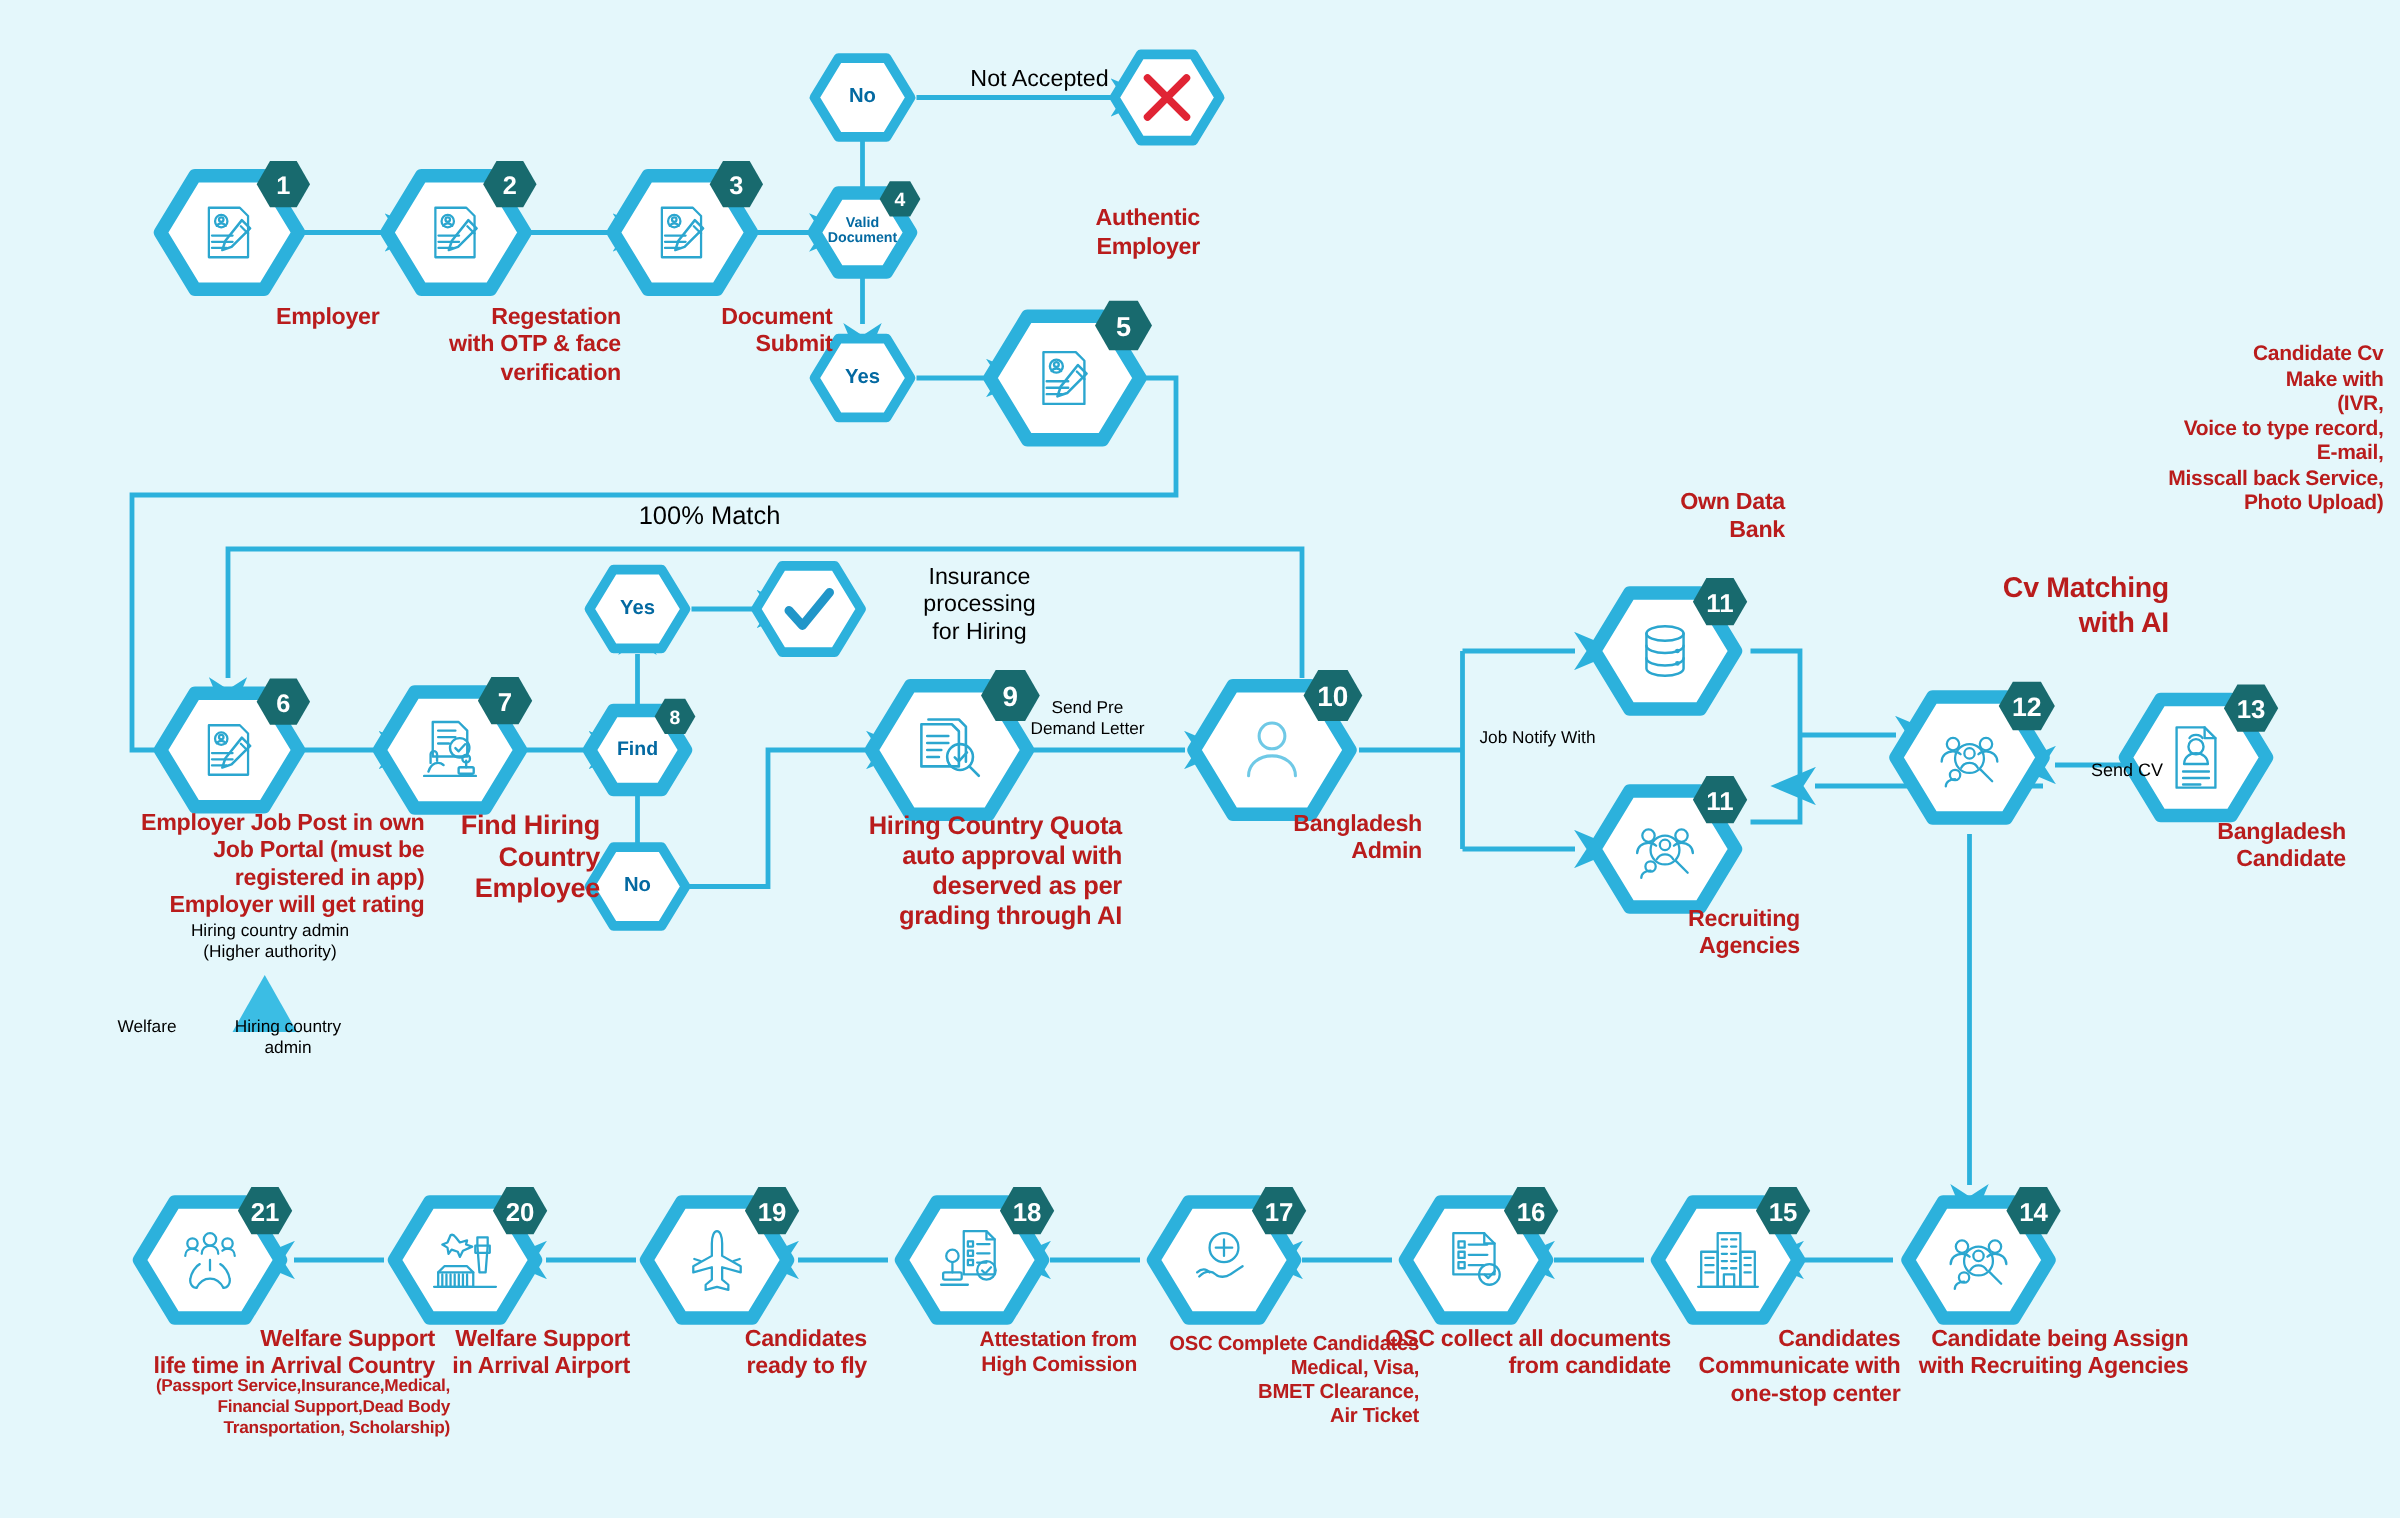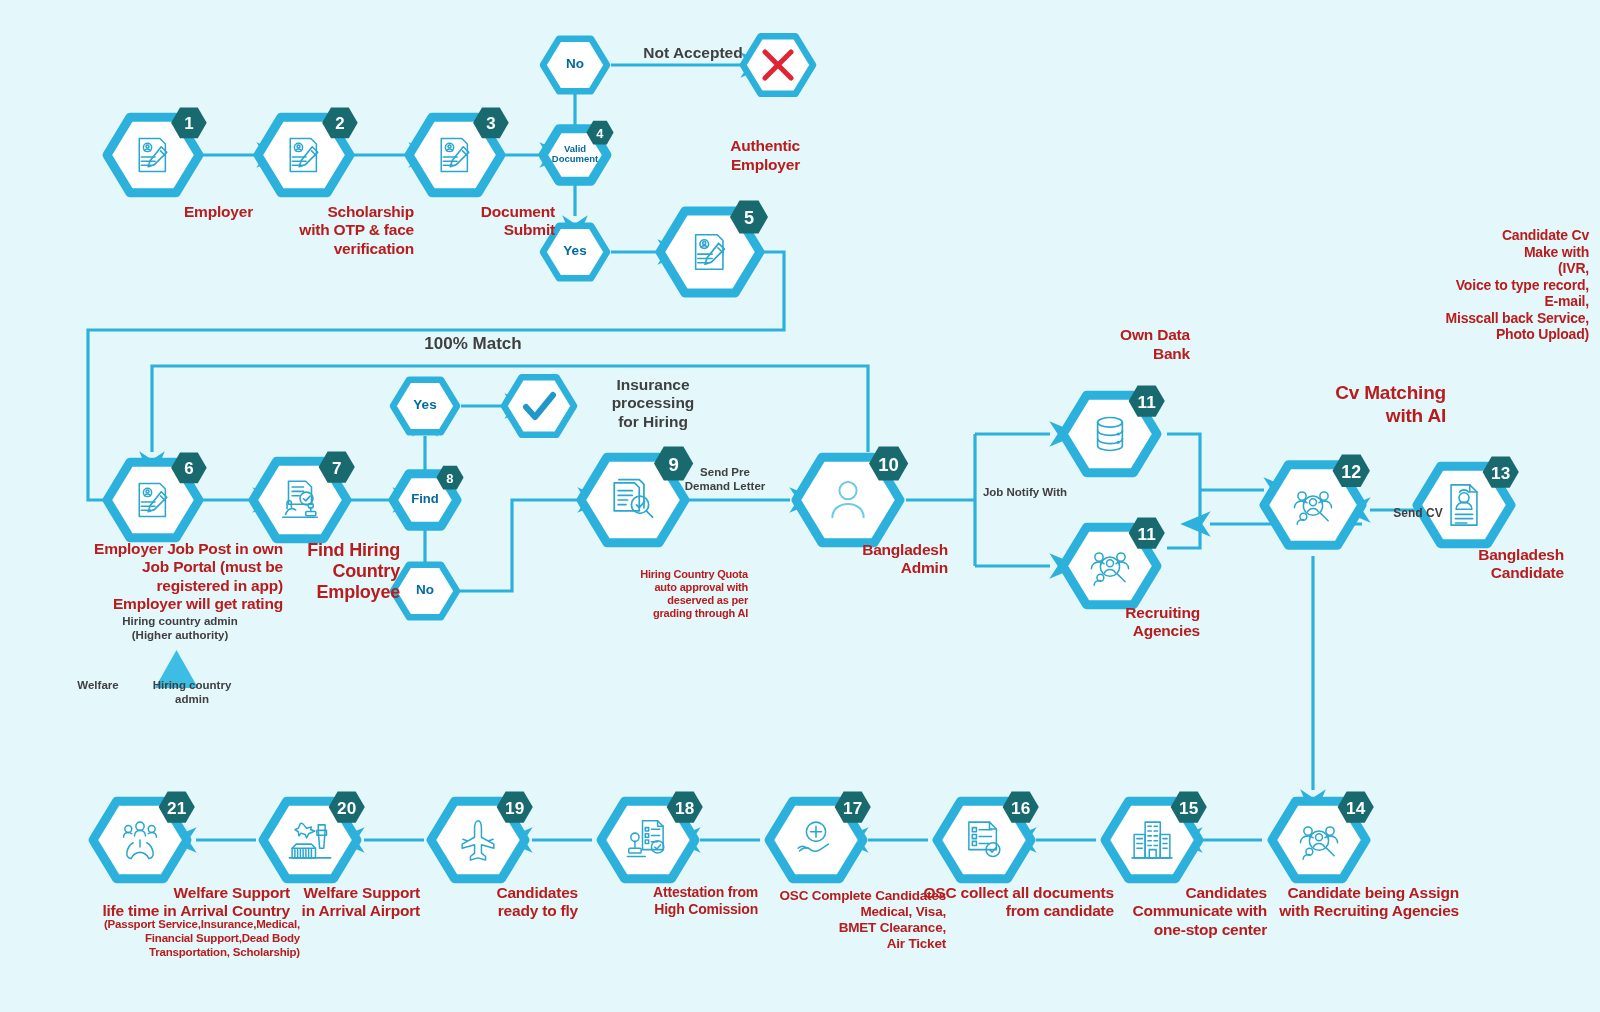--- a/index.html
+++ b/index.html
@@ -9,22 +9,22 @@
     font-family:"Liberation Sans", sans-serif;
   }
   #stage{position:relative;width:1600px;height:1012px;}
   svg#canvas{position:absolute;left:0;top:0;width:1600px;height:1012px;}
   .nodelabel{
     position:absolute;text-align:right;color:#b91c1c;
     font-weight:700;line-height:1.18;letter-spacing:-0.2px;
     font-family:"Liberation Sans", sans-serif;
   }
   .edgelabel{
-    position:absolute;text-align:center;color:#404040;
-    font-weight:700;line-height:1.18;
+    position:absolute;text-align:center;color:#000000;
+    font-weight:400;line-height:1.18;
     font-family:"Liberation Sans", sans-serif;
   }
   .hexlabel{
     position:absolute;text-align:center;color:#0369a1;
     font-weight:700;line-height:1.1;
     font-family:"Liberation Sans", sans-serif;
   }
   .sub{font-size:11.5px;line-height:1.2;font-weight:700;}
 </style>
 </head>
@@ -420,21 +420,21 @@
           <path d="M526,407 L535,417 L553,395" fill="none" stroke="#2196c9" stroke-width="6" stroke-linecap="round" stroke-linejoin="round"></path>
         </g>
       </g>
   </svg>
 
   <div id="labels">
       <div class="nodelabel" style="left: 53px; top: 203px; width: 200px; font-size: 15.5px;">
         <div>Employer</div>
       </div>
       <div class="nodelabel" style="left: 194px; top: 203px; width: 220px; font-size: 15.5px;">
-        <div>Scholarship</div>
+        <div>Regestation</div>
         <div>with OTP &amp; face</div>
         <div>verification</div>
       </div>
       <div class="nodelabel" style="left: 355px; top: 203px; width: 200px; font-size: 15.5px;">
         <div>Document</div>
         <div>Submit</div>
       </div>
       <div class="hexlabel" style="left: 515px; top: 143.98px; width: 120px; font-size: 9.5px;">
         <div>Valid</div>
         <div>Document</div>
@@ -450,21 +450,21 @@
         <div>Employer will get rating</div>
       </div>
       <div class="nodelabel" style="left: 200px; top: 540px; width: 200px; font-size: 18px;">
         <div>Find Hiring</div>
         <div>Country</div>
         <div>Employee</div>
       </div>
       <div class="hexlabel" style="left: 365px; top: 492.46px; width: 120px; font-size: 13px;">
         <div>Find</div>
       </div>
-      <div class="nodelabel" style="left: 518px; top: 568px; width: 230px; font-size: 11px;">
+      <div class="nodelabel" style="left: 518px; top: 541px; width: 230px; font-size: 17px;">
         <div>Hiring Country Quota</div>
         <div>auto approval with</div>
         <div>deserved as per</div>
         <div>grading through AI</div>
       </div>
       <div class="nodelabel" style="left: 748px; top: 541px; width: 200px; font-size: 15.5px;">
         <div>Bangladesh</div>
         <div>Admin</div>
       </div>
       <div class="nodelabel" style="left: 1030px; top: 326.42px; width: 160px; font-size: 15.5px;">

